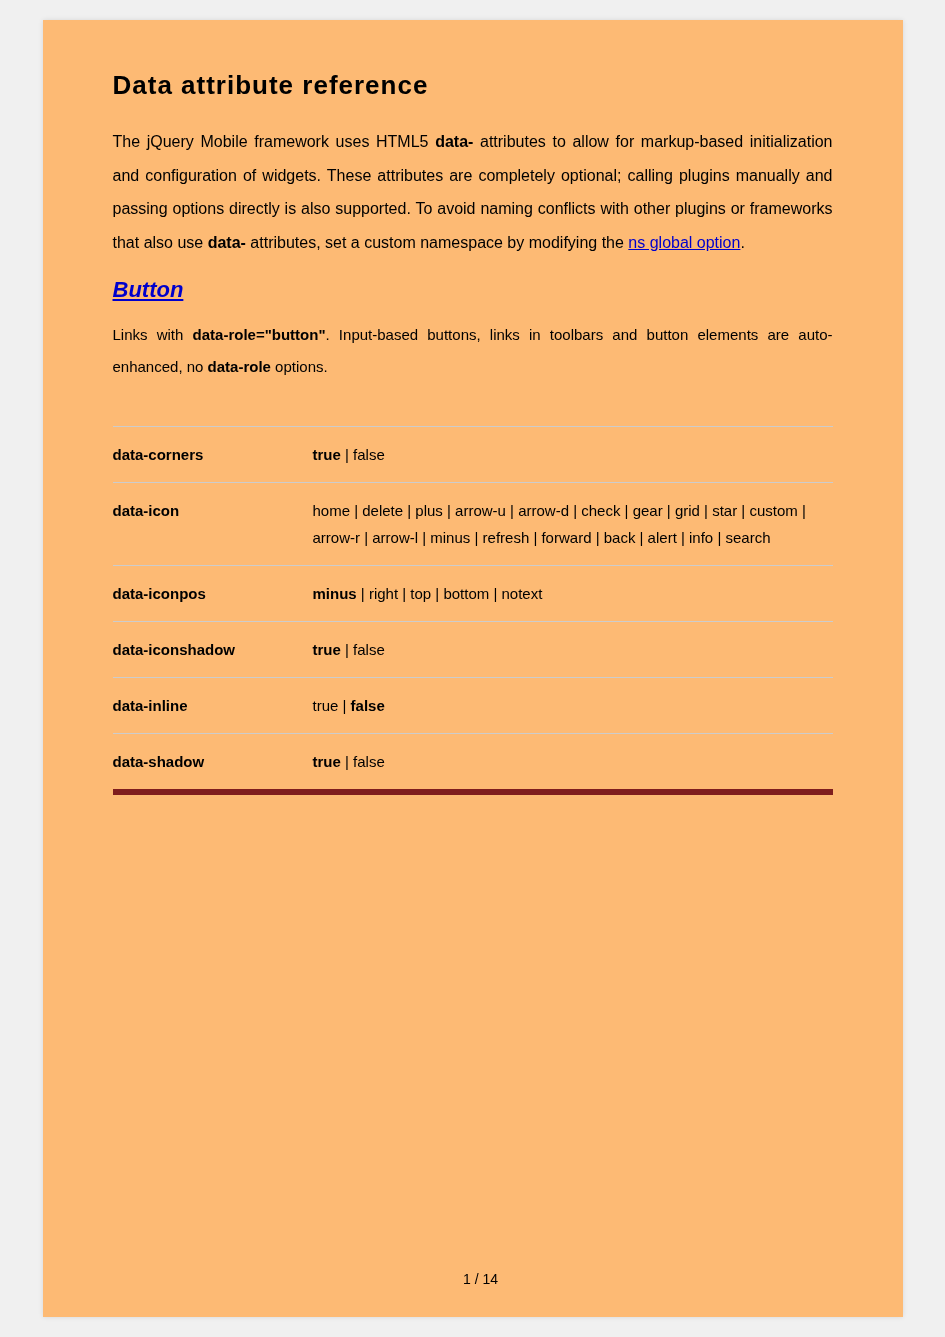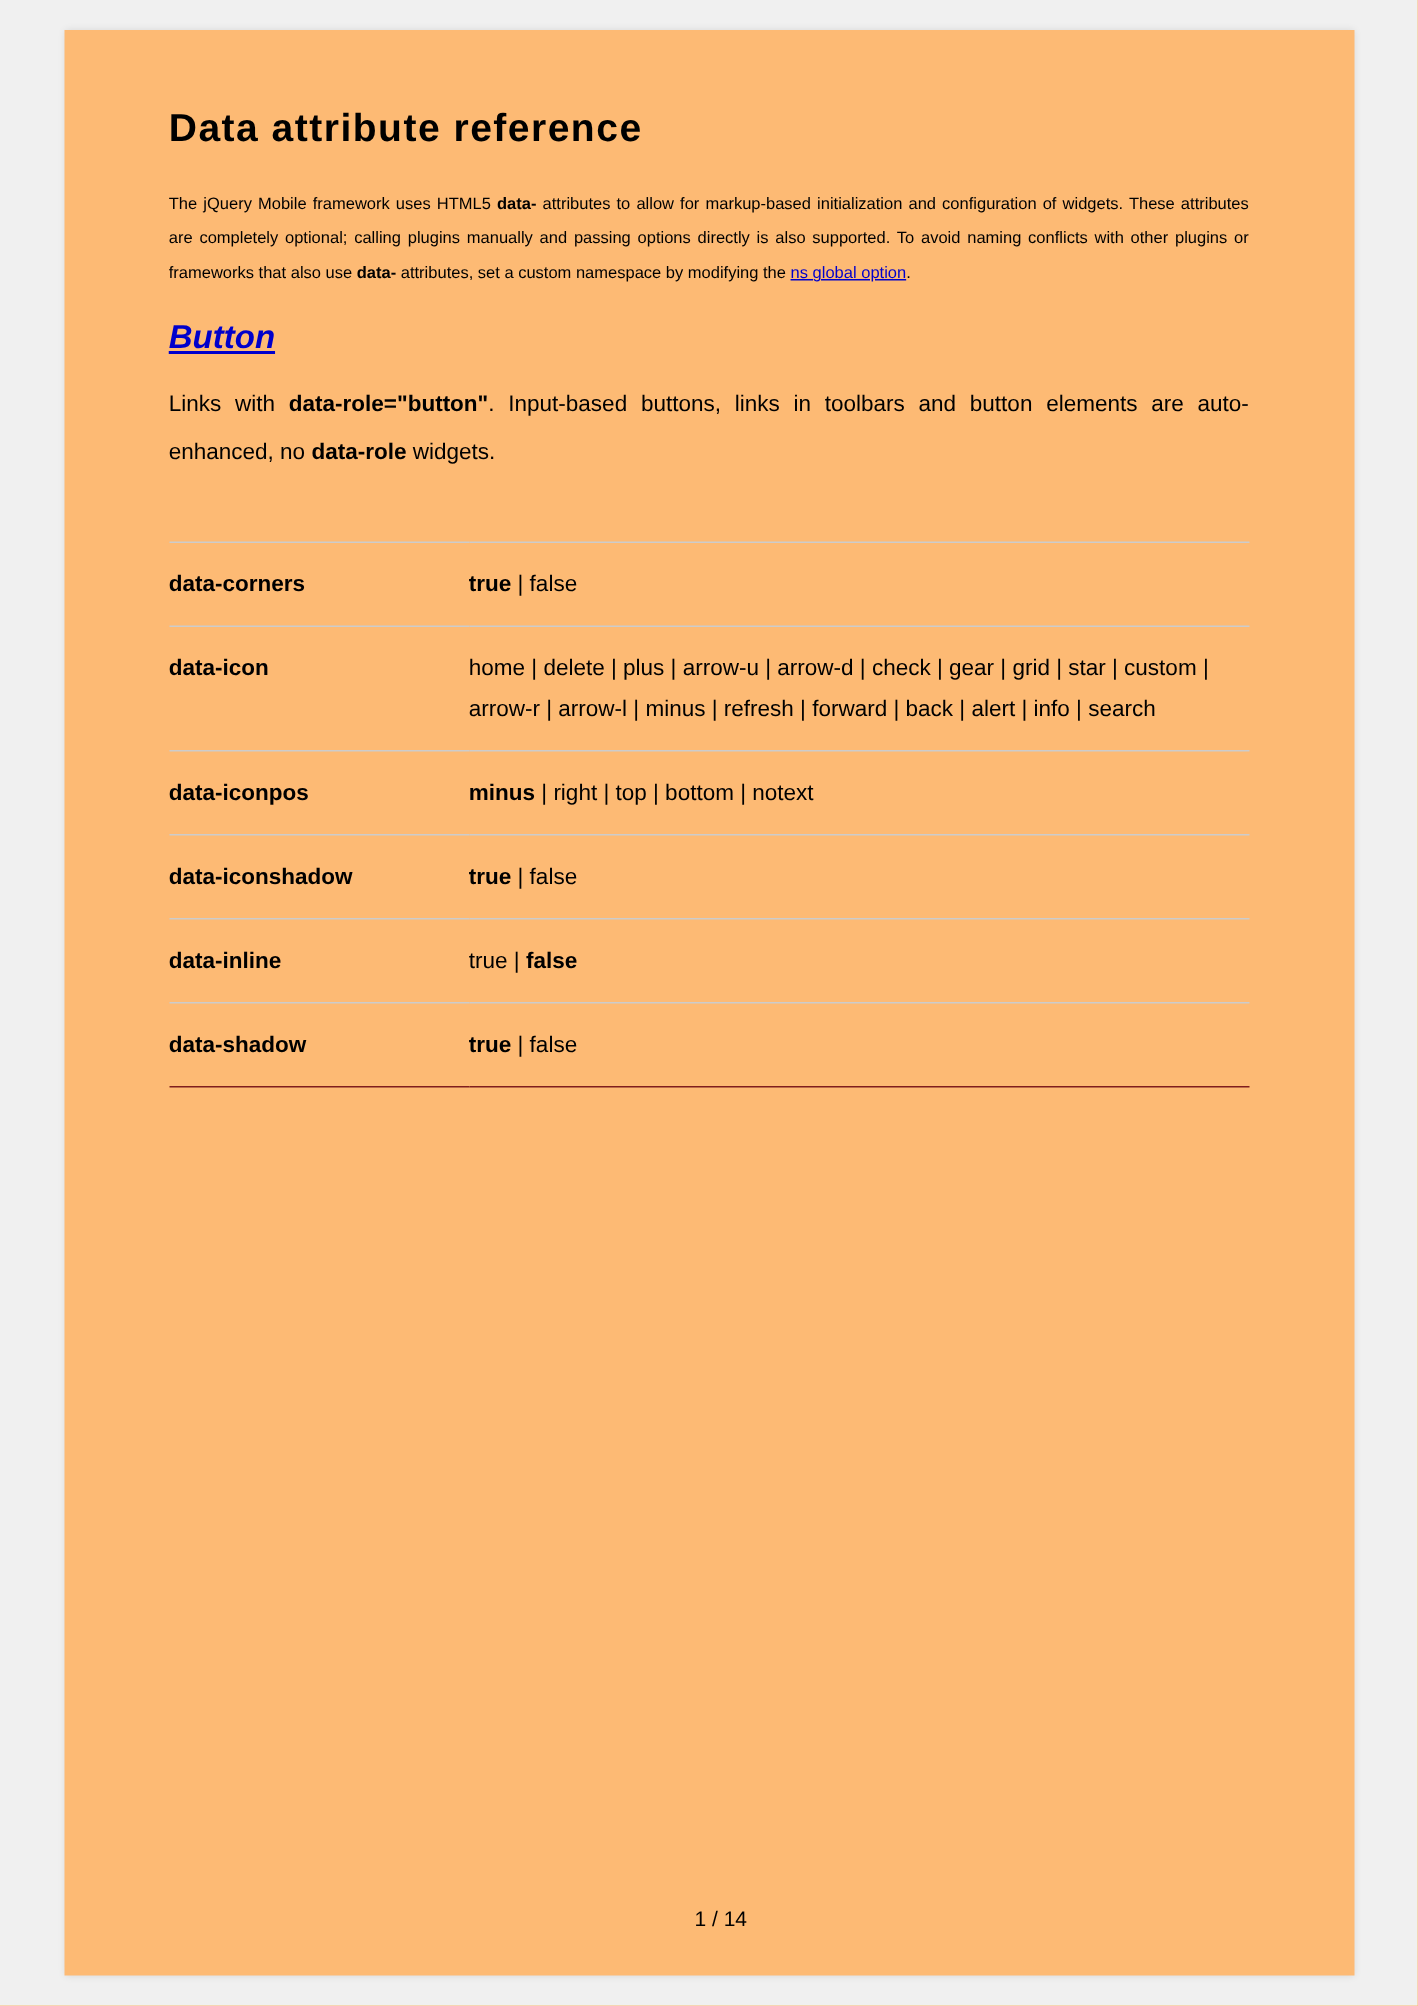--- a/index.html
+++ b/index.html
@@ -31,21 +31,21 @@
       font-family: Arial, Helvetica, sans-serif;
       font-size: 26px;
       font-weight: bold;
       letter-spacing: 1px;
       margin-bottom: 24px;
       color: #000;
     }
 
     .intro-text {
       font-family: Arial, Helvetica, sans-serif;
-      font-size: 11px;
+      font-size: 16px;
       line-height: 2.1;
       color: #000;
       text-align: justify;
       margin-bottom: 18px;
     }
 
     .intro-text strong {
       font-weight: bold;
     }
 
@@ -83,21 +83,21 @@
       border-collapse: collapse;
       margin-bottom: 0;
       margin-top: 44px;
     }
 
     table.attr-table tr {
       border-top: 1px solid #cccccc;
     }
 
     table.attr-table tr:last-child {
-      border-bottom: 1px solid #7f1d1d;
+      border-bottom: 6px solid #7f1d1d;
     }
 
     table.attr-table td {
       font-family: Arial, Helvetica, sans-serif;
       font-size: 15px;
       padding: 14px 10px 14px 0;
       vertical-align: top;
       color: #000;
       line-height: 1.8;
     }
@@ -131,21 +131,21 @@
 
   <h1 class="main-title">Data attribute reference</h1>
 
   <p class="intro-text">
     <span>The jQuery Mobile framework uses HTML5 </span><strong>data-</strong><span> attributes to allow for markup-based initialization and configuration of widgets. These attributes are completely optional; calling plugins manually and passing options directly is also supported. To avoid naming conflicts with other plugins or frameworks that also use </span><strong>data-</strong><span> attributes, set a custom namespace by modifying the </span><a href="#">ns global option</a><span>.</span>
   </p>
 
   <h2 class="section-title">Button</h2>
 
   <p class="section-desc">
-    <span>Links with </span><strong>data-role="button"</strong><span>. Input-based buttons, links in toolbars and button elements are auto-enhanced, no </span><strong>data-role</strong><span> widgets.</span>
+    <span>Links with </span><strong>data-role="button"</strong><span>. Input-based buttons, links in toolbars and button elements are auto-enhanced, no </span><strong>data-role</strong><span> options.</span>
   </p>
 
   <table class="attr-table">
     <tbody id="table-body">
     <tr>
           <td>data-corners</td>
           <td><strong>true</strong> | false</td>
         </tr>
         <tr>
           <td>data-icon</td>

